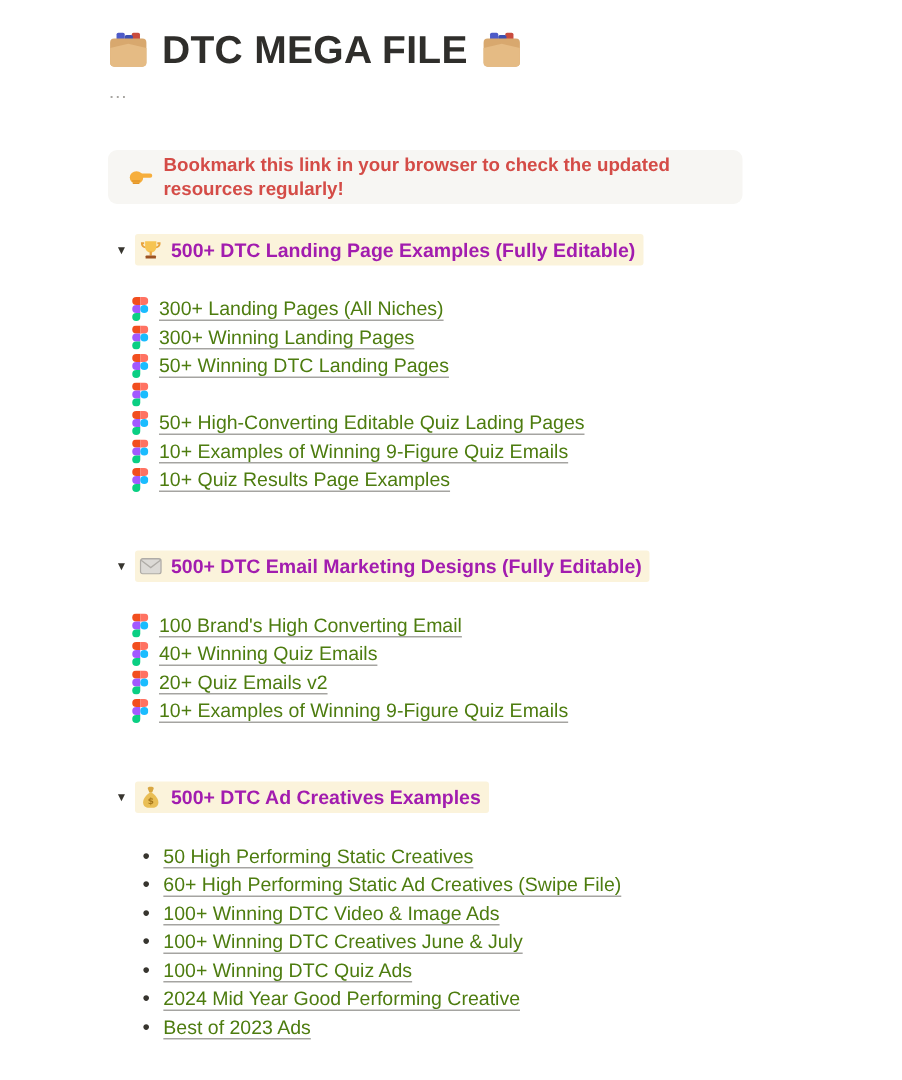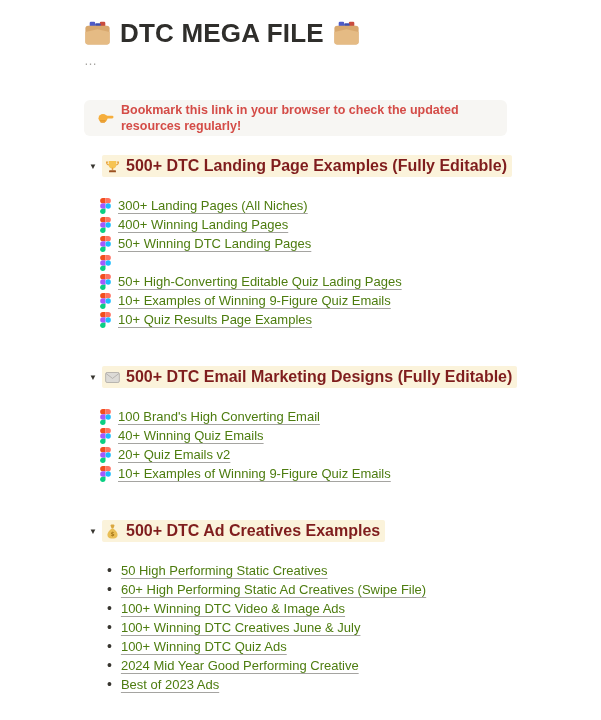--- a/index.html
+++ b/index.html
@@ -4,21 +4,21 @@
 <style>
   * { box-sizing: border-box; }
   html, body { margin: 0; padding: 0; }
   body {
     width: 601px; height: 720px;
     background: #ffffff;
     color: #37352f;
     font-family: "Liberation Sans", sans-serif;
     overflow: hidden;
   }
-  .page { padding: 18px 30px 0 72px; margin-left: 12px; }
+  .page { padding: 18px 30px 0 72px; }
 
   .title {
     display: flex; align-items: center; gap: 9px;
     margin: 0; font-size: 26px; font-weight: bold;
     color: #2f2e2b; line-height: 30px; letter-spacing: 0.2px;
   }
   .t-icon { display: inline-flex; width: 27px; height: 25px; }
 
   .ellipsis {
     margin-top: 6px; font-size: 13px; line-height: 14px;
@@ -39,21 +39,21 @@
   .toggle-row { display: flex; align-items: center; height: 24px; }
   .arrow {
     width: 18px; font-size: 8px; color: #37352f;
     padding-left: 5px; cursor: pointer; user-select: none;
   }
   .hl {
     display: inline-flex; align-items: center; gap: 5px;
     background: #fbf3db; padding: 2px 5px 2px 2px; border-radius: 2px;
   }
   .s-icon { display: inline-flex; width: 17px; height: 17px; align-items: center; justify-content: center; }
-  .s-title { font-size: 16px; font-weight: bold; color: #7f1d1d; cursor: pointer; }
+  .s-title { font-size: 13px; font-weight: bold; color: #a21caf; cursor: pointer; }
 
   .items { margin-top: 18px; }
   .item { display: flex; align-items: center; gap: 7px; height: 19px; padding-left: 16px; }
   .item.bullet { padding-left: 23px; gap: 9px; }
   .dot { font-size: 14px; line-height: 19px; color: #37352f; }
   .f-icon { display: inline-flex; width: 11px; height: 16px; flex: 0 0 auto; }
   .link {
     font-size: 13px; color: #4d7c0f; cursor: pointer;
     text-decoration: underline;
     text-decoration-color: rgba(55,53,47,0.45);
@@ -134,21 +134,21 @@
   <div class="item">
     <span class="f-icon">
               <svg viewBox="0 0 38 57" width="11" height="16">
                 <path fill="#F24E1E" d="M19 0H9.5a9.5 9.5 0 0 0 0 19H19V0z"></path>
                 <path fill="#FF7262" d="M19 0h9.5a9.5 9.5 0 1 1 0 19H19V0z"></path>
                 <path fill="#A259FF" d="M19 19H9.5a9.5 9.5 0 0 0 0 19H19V19z"></path>
                 <circle fill="#1ABCFE" cx="28.5" cy="28.5" r="9.5"></circle>
                 <path fill="#0ACF83" d="M19 38H9.5A9.5 9.5 0 1 0 19 47.5V38z"></path>
               </svg>
             </span>
-    <a class="link">400+ Winning Landing Pages</a>
+    <a class="link">300+ Winning Landing Pages</a>
   </div>
 
   <div class="item">
     <span class="f-icon">
               <svg viewBox="0 0 38 57" width="11" height="16">
                 <path fill="#F24E1E" d="M19 0H9.5a9.5 9.5 0 0 0 0 19H19V0z"></path>
                 <path fill="#FF7262" d="M19 0h9.5a9.5 9.5 0 1 1 0 19H19V0z"></path>
                 <path fill="#A259FF" d="M19 19H9.5a9.5 9.5 0 0 0 0 19H19V19z"></path>
                 <circle fill="#1ABCFE" cx="28.5" cy="28.5" r="9.5"></circle>
                 <path fill="#0ACF83" d="M19 38H9.5A9.5 9.5 0 1 0 19 47.5V38z"></path>

